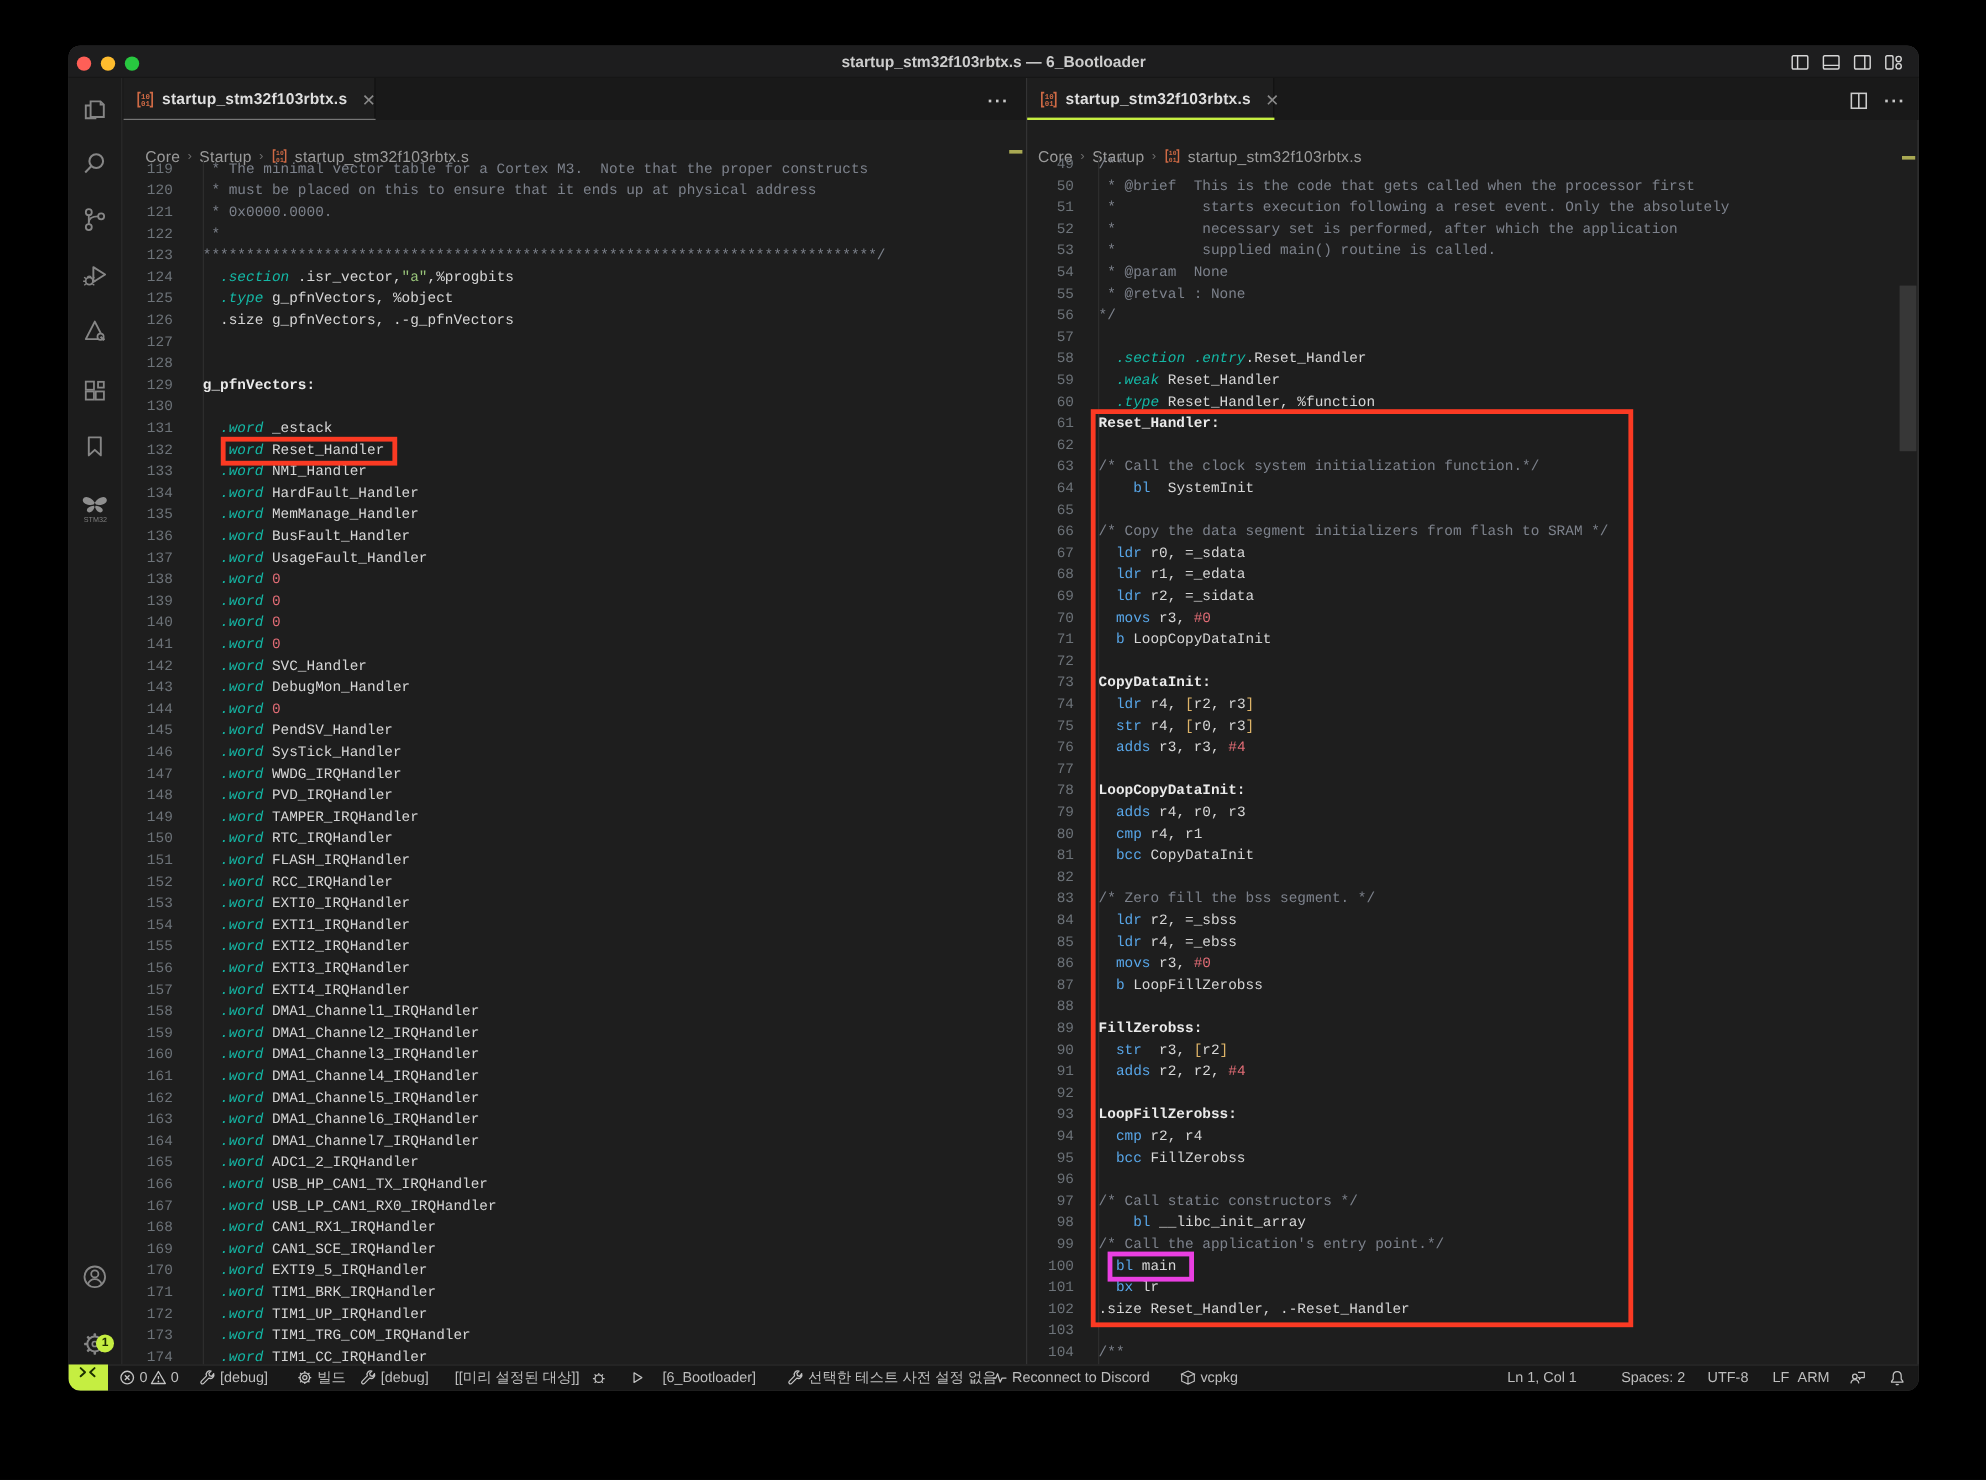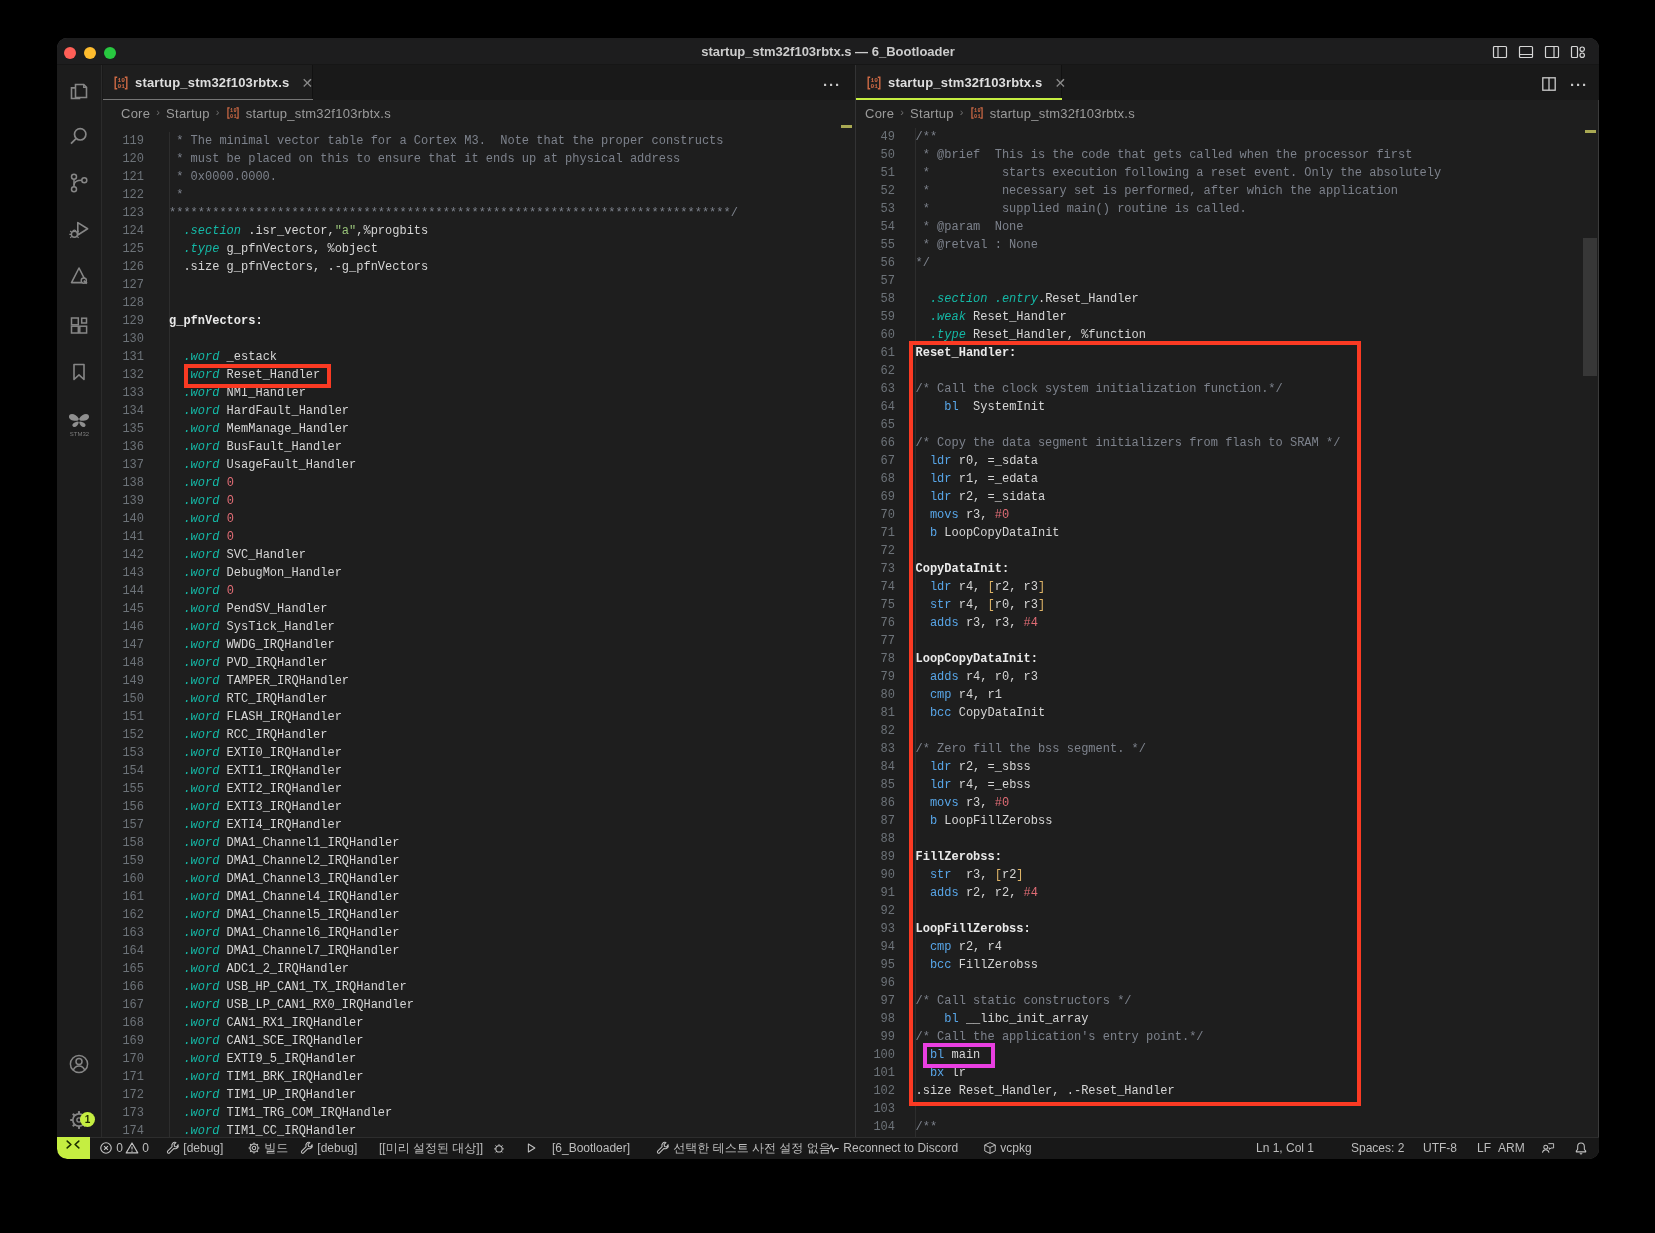--- a/index.html
+++ b/index.html
@@ -6,21 +6,21 @@
 .abs{position:absolute}
 #titlebar{position:absolute;left:0;top:0;width:100%;height:27px;background:#1d1d1e;border-bottom:1px solid #161616}
 .tl{position:absolute;top:9px;width:12px;height:12px;border-radius:6px}
 #title{position:absolute;top:0;left:0;width:100%;height:27px;line-height:28px;text-align:center;color:#cccccc;font-size:13px;font-weight:bold}
 #actbar{position:absolute;left:0;top:27px;width:45px;bottom:22px;background:#1c1c1c;border-right:1px solid #2b2b2b}
 .aicon{position:absolute;left:10px;width:24px;height:24px}
 #tabs{position:absolute;left:45px;top:27px;right:0;height:35px;background:#191919}
 .tab{position:absolute;top:27px;height:35px;background:#1e1e1e;display:flex;align-items:center;padding:0 10px;gap:6px}
 .tab .lbl{color:#dedede;font-size:13px;font-weight:bold;letter-spacing:.18px;white-space:pre}
 .tab .x{color:#8a8a8a;font-size:14px;margin-left:6px;font-family:"Liberation Sans"}
-.crumb{position:absolute;top:68px;height:24px;display:flex;gap:6px;color:#9b9b9b;font-size:13px;letter-spacing:.25px;white-space:pre}
+.crumb{position:absolute;top:80px;height:24px;display:flex;align-items:center;gap:6px;color:#9b9b9b;font-size:13px;letter-spacing:.25px;white-space:pre}
 .crumb .sep{color:#6e6e6e;font-size:11px}
 .mono{font-family:"Liberation Mono",monospace;font-size:12px;line-height:18px;white-space:pre}
 .lnum{position:absolute;text-align:right;color:#6d7379;font-family:"Liberation Mono",monospace;font-size:12px;line-height:18px;white-space:pre}
 .c{color:#7d828c;}
 .d{color:#14b8a6;font-style:italic}
 .k{color:#58a6e8}
 .s{color:#98c379}
 .n{color:#e06c75}
 .b{color:#deb468}
 .l{color:#eaeaea;font-weight:bold}

